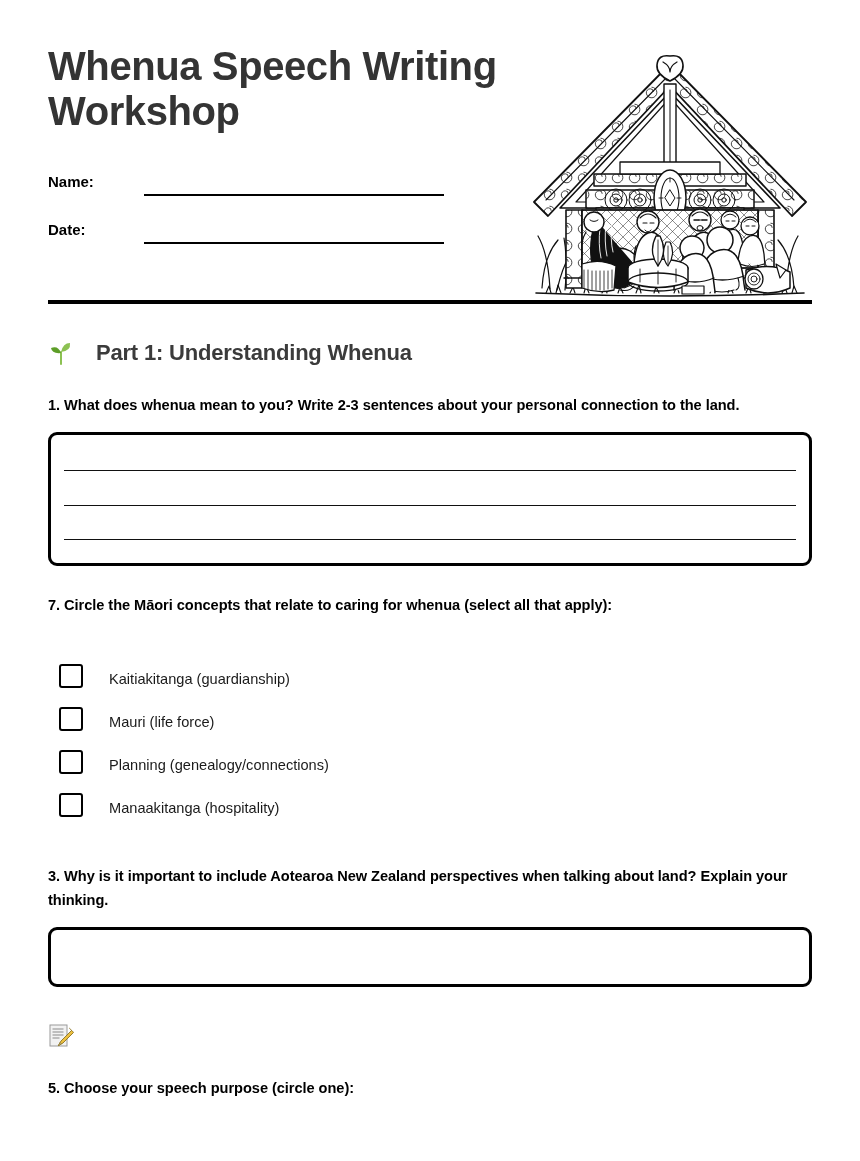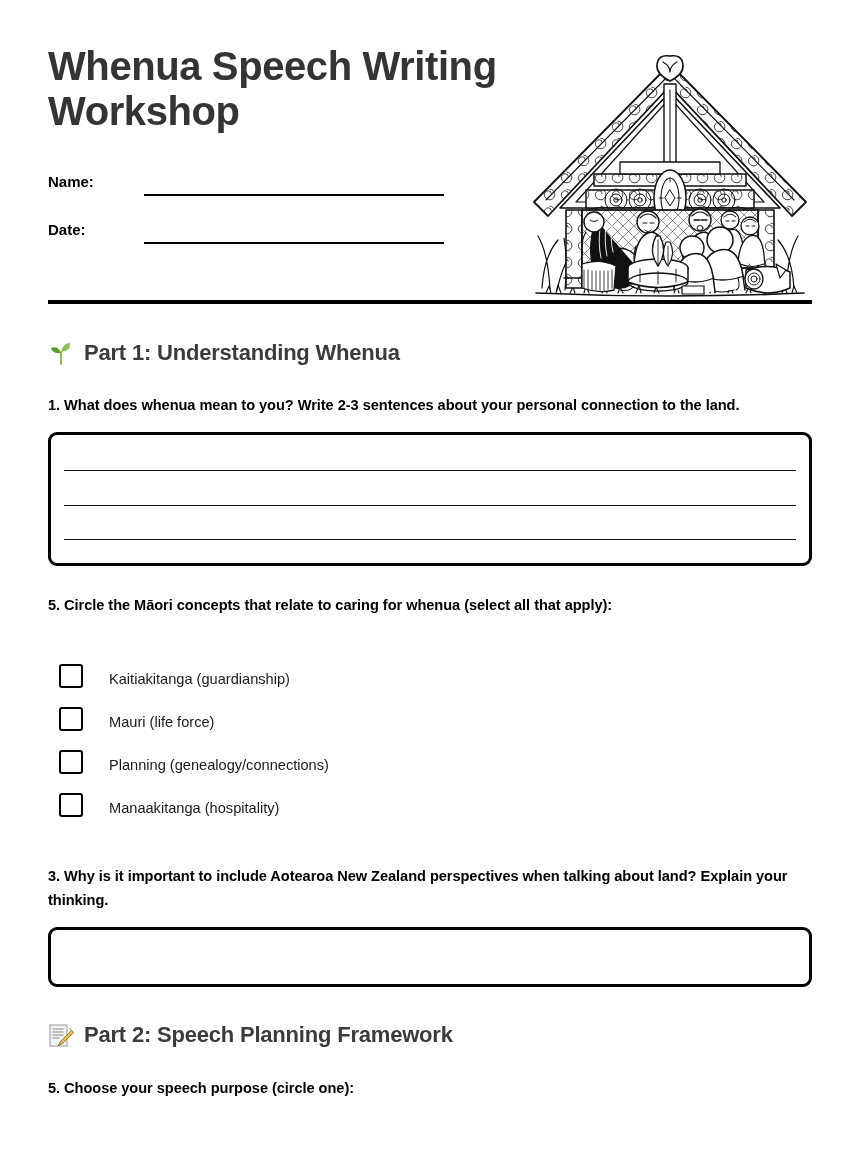--- a/index.html
+++ b/index.html
@@ -85,21 +85,21 @@
     width: 764px;
   }
 
   
   .content {
     padding: 0 48px;
   }
   .section-heading {
     display: flex;
     align-items: center;
-    gap: 10px;
+    gap: 22px;
     margin-top: 36px;
     margin-bottom: 0;
   }
   .section-emoji {
     font-size: 23px;
     line-height: 1;
     width: 26px;
     height: 26px;
     flex: 0 0 26px;
     display: block;
@@ -398,21 +398,21 @@
     <div class="question">1. What does whenua mean to you? Write 2-3 sentences about your personal connection to the land.</div>
 
     <div class="answer-box lined">
       <div class="answer-lines">
         <div class="answer-line l1"></div>
         <div class="answer-line l2"></div>
         <div class="answer-line l3"></div>
       </div>
     </div>
 
-    <div class="question">5. Circle the Māori concepts that relate to caring for whenua (select all that apply):</div>
+    <div class="question">7. Circle the Māori concepts that relate to caring for whenua (select all that apply):</div>
 
     <div class="checklist">
       <div class="check-row">
         <span class="checkbox"></span>
         <span class="check-label">Kaitiakitanga (guardianship)</span>
       </div>
       <div class="check-row">
         <span class="checkbox"></span>
         <span class="check-label">Mauri (life force)</span>
       </div>
@@ -437,19 +437,18 @@
         <svg viewBox="0 0 26 26" xmlns="http://www.w3.org/2000/svg">
           <rect x="2" y="2" width="17" height="21" fill="#f2f2f2" stroke="#9a9a9a" stroke-width="1"></rect>
           <g stroke="#8a8a8a" stroke-width="1">
             <path d="M4.5 6h11M4.5 9h11M4.5 12h11M4.5 15h7"></path>
           </g>
           <path d="M23.6 7.4 L13 18 l-2.6 4.6 4.6-2.6 L25.6 9.4 z" fill="#edc040" stroke="#8a7322" stroke-width="0.9" stroke-linejoin="round"></path>
           <path d="M21.2 5 L24 7.8" stroke="#8a7322" stroke-width="0.9"></path>
           <path d="M10.4 22.6 l1.6-3 1.4 1.4 z" fill="#e8e3d2" stroke="#8a7322" stroke-width="0.8"></path>
         </svg>
       </span>
-      <span class="section-title">Part 2: Speech Planning Framework</span>
     </div>
 
     <div class="question">5. Choose your speech purpose (circle one):</div>
 
   </div>
 </div>
 
 </body></html>

